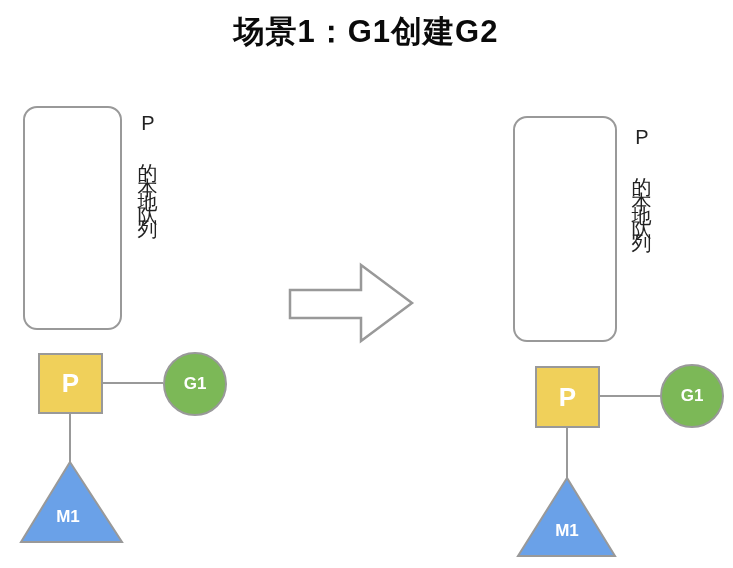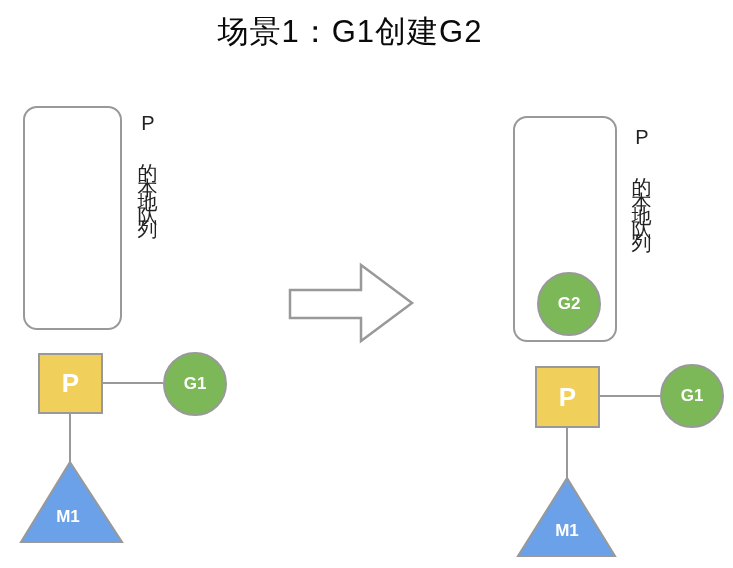--- a/index.html
+++ b/index.html
@@ -2,22 +2,22 @@
 <html style="--yellow: #f0d05a; --green: #7cb857; --blue: #6aa1e8; --gray: #999999; --ink: #222222;"><head>
 <meta charset="utf-8">
 <style>
   html,body { margin:0; padding:0; background:#ffffff; }
   .canvas {
     position:relative; width:733px; height:568px; background:#ffffff;
     font-family:"Liberation Sans","DejaVu Sans",sans-serif; overflow:hidden;
   }
   .abs { position:absolute; }
   .title {
-    left:0; top:11px; width:700px; text-align:center;
-    font-size:31px; font-weight:normal; color:#0a0a0a; letter-spacing:1px;
+    left:16px; top:11px; width:700px; text-align:center;
+    font-size:31px; font-weight:bold; color:#0a0a0a; letter-spacing:1px;
   }
   .queue-box {
     border:2px solid var(--gray); border-radius:14px; background:#ffffff;
     box-sizing:border-box;
   }
   .vtext {
     writing-mode:vertical-lr; text-orientation:upright;
     font-size:20px; line-height:22px; letter-spacing:14px; color:var(--ink);
   }
   .p-square {
@@ -58,21 +58,20 @@
     <polygon points="57,5 8,85 109,85" style="fill:var(--blue); stroke:var(--gray); stroke-width:2;"></polygon>
     <text x="55" y="65" text-anchor="middle" class="tri-label">M1</text>
   </svg>
 
   <svg class="abs" style="left:284px; top:258px;" width="136" height="90" viewBox="0 0 136 90">
     <polygon points="6,32 77,32 77,7 128,45 77,83 77,60 6,60" style="fill:#ffffff; stroke:var(--gray); stroke-width:2.5; stroke-linejoin:miter;"></polygon>
   </svg>
 
   <div class="abs queue-box" style="left:513px; top:116px; width:104px; height:226px;"></div>
 
-  <div class="abs g-circle" style="left:537px; top:272px; width:64px; height:64px;">G2</div>
 
   <div class="abs vtext" style="left:631px; top:126px;">P的本地队列</div>
 
   <div class="abs p-square" style="left:535px; top:366px; width:65px; height:62px;">P</div>
 
   <div class="abs conn" style="left:600px; top:395px; width:60px; height:2px;"></div>
 
   <div class="abs g-circle" style="left:660px; top:364px; width:64px; height:64px;">G1</div>
 
   <div class="abs conn" style="left:566px; top:428px; width:2px; height:50px;"></div>

